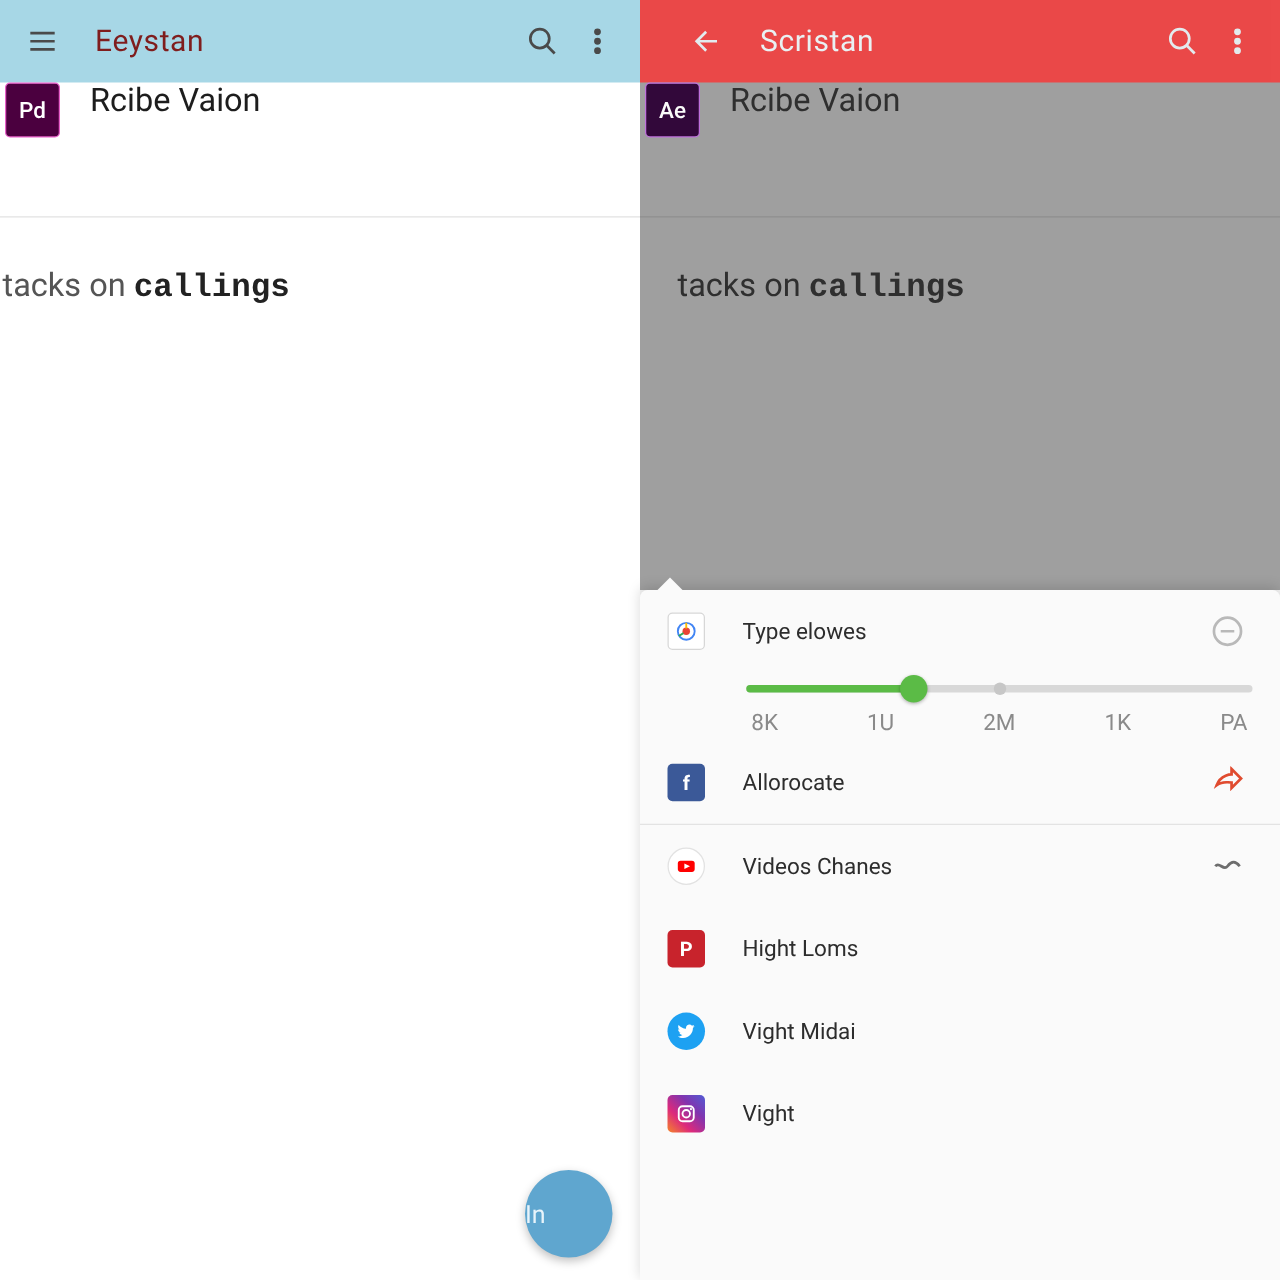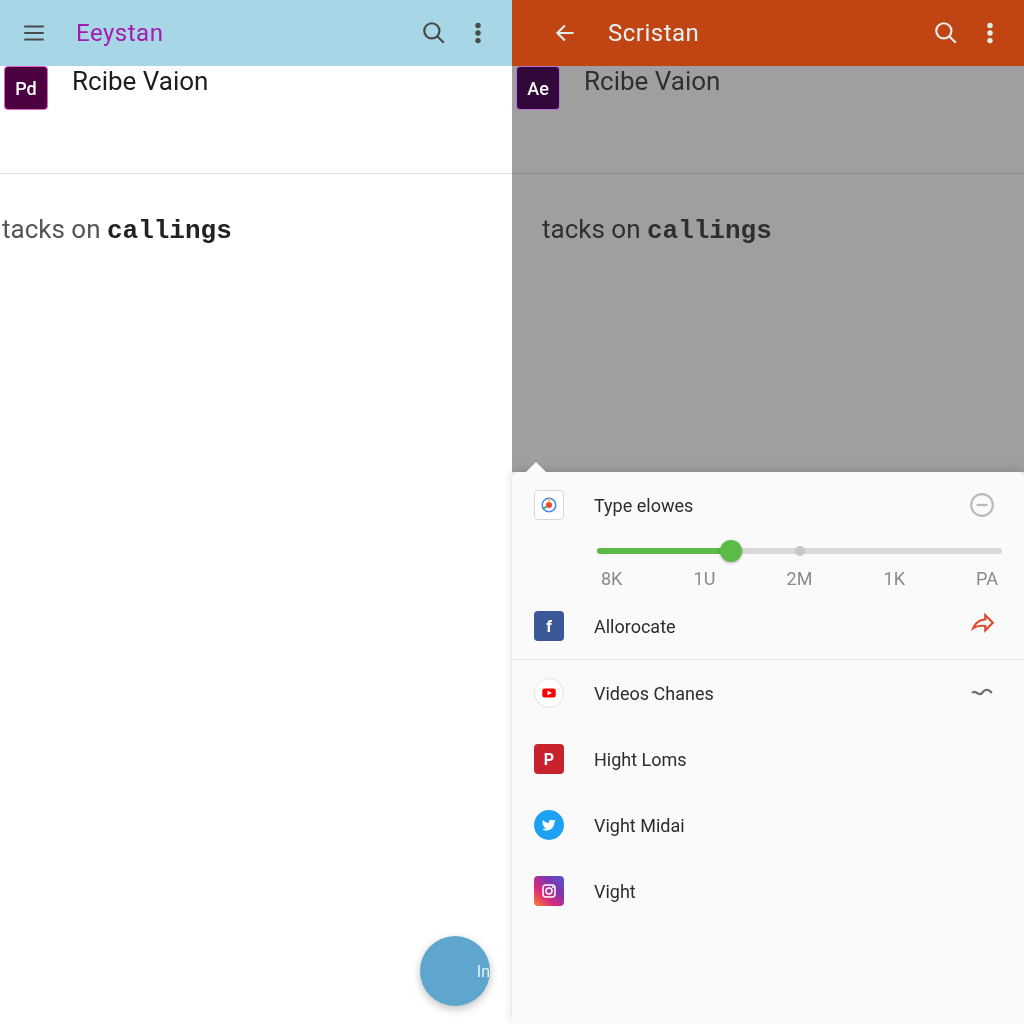--- a/index.html
+++ b/index.html
@@ -5,22 +5,22 @@
   * { box-sizing: border-box; margin: 0; padding: 0; font-family: Roboto, "Helvetica Neue", Arial, sans-serif; }
   html, body { width: 1024px; height: 1024px; overflow: hidden; }
   body { display: flex; }
 
   .pane { position: relative; height: 1024px; }
   .pane-left  { width: 512px; background: #ffffff; }
   .pane-right { width: 512px; background: #f5f5f5; }
 
   
   .appbar { height: 66px; display: flex; align-items: center; padding: 0 12px; }
-  .appbar-left  { background: #a7d7e6; color: #a21caf; }
-  .appbar-right { background: #c2410c; color: #fff; padding-left: 32px; }
+  .appbar-left  { background: #a7d7e6; color: #7f1d1d; }
+  .appbar-right { background: #ef4444; color: #fff; padding-left: 32px; }
   .appbar .title { flex: 1; font-size: 24px; padding-left: 20px; letter-spacing: .5px; }
   .appbar-right .title { color: #eef6f8; }
 
   .iconbtn { width: 44px; height: 44px; display: flex; align-items: center; justify-content: center; cursor: pointer; }
   .iconbtn svg { width: 26px; height: 26px; }
   .appbar-left  .iconbtn svg { stroke: #4a4a4a; fill: #4a4a4a; }
   .appbar-right .iconbtn svg { stroke: #e6f0f3; fill: #e6f0f3; }
 
   
   .header-row { height: 108px; display: flex; align-items: flex-start; padding-left: 4px; border-bottom: 1px solid #e2e2e2; }
@@ -90,22 +90,22 @@
   .brand.yt { background: #fff; border: 1px solid #e2e2e2; }
   .brand.pn { background: #c8232c; }
   .brand.tw { background: #1da1f2; }
   .brand.ig { background: linear-gradient(45deg,#f58529,#dd2a7b,#8134af,#515bd4); }
 
   
   .fab {
     position: absolute; bottom: 18px; left: 420px;
     width: 70px; height: 70px; border-radius: 50%;
     background: #5fa6cf; color: #e8f4fb;
-    display: flex; align-items: center; justify-content: flex-end;
-    font-size: 16px; box-shadow: 0 3px 8px rgba(0,0,0,.25);
+    display: flex; align-items: center; justify-content: flex-start;
+    font-size: 20px; box-shadow: 0 3px 8px rgba(0,0,0,.25);
     cursor: pointer;
   }
 </style>
 </head>
 <body>
 
 <div class="pane pane-left">
 
   <div class="appbar appbar-left">
     <div class="iconbtn">

